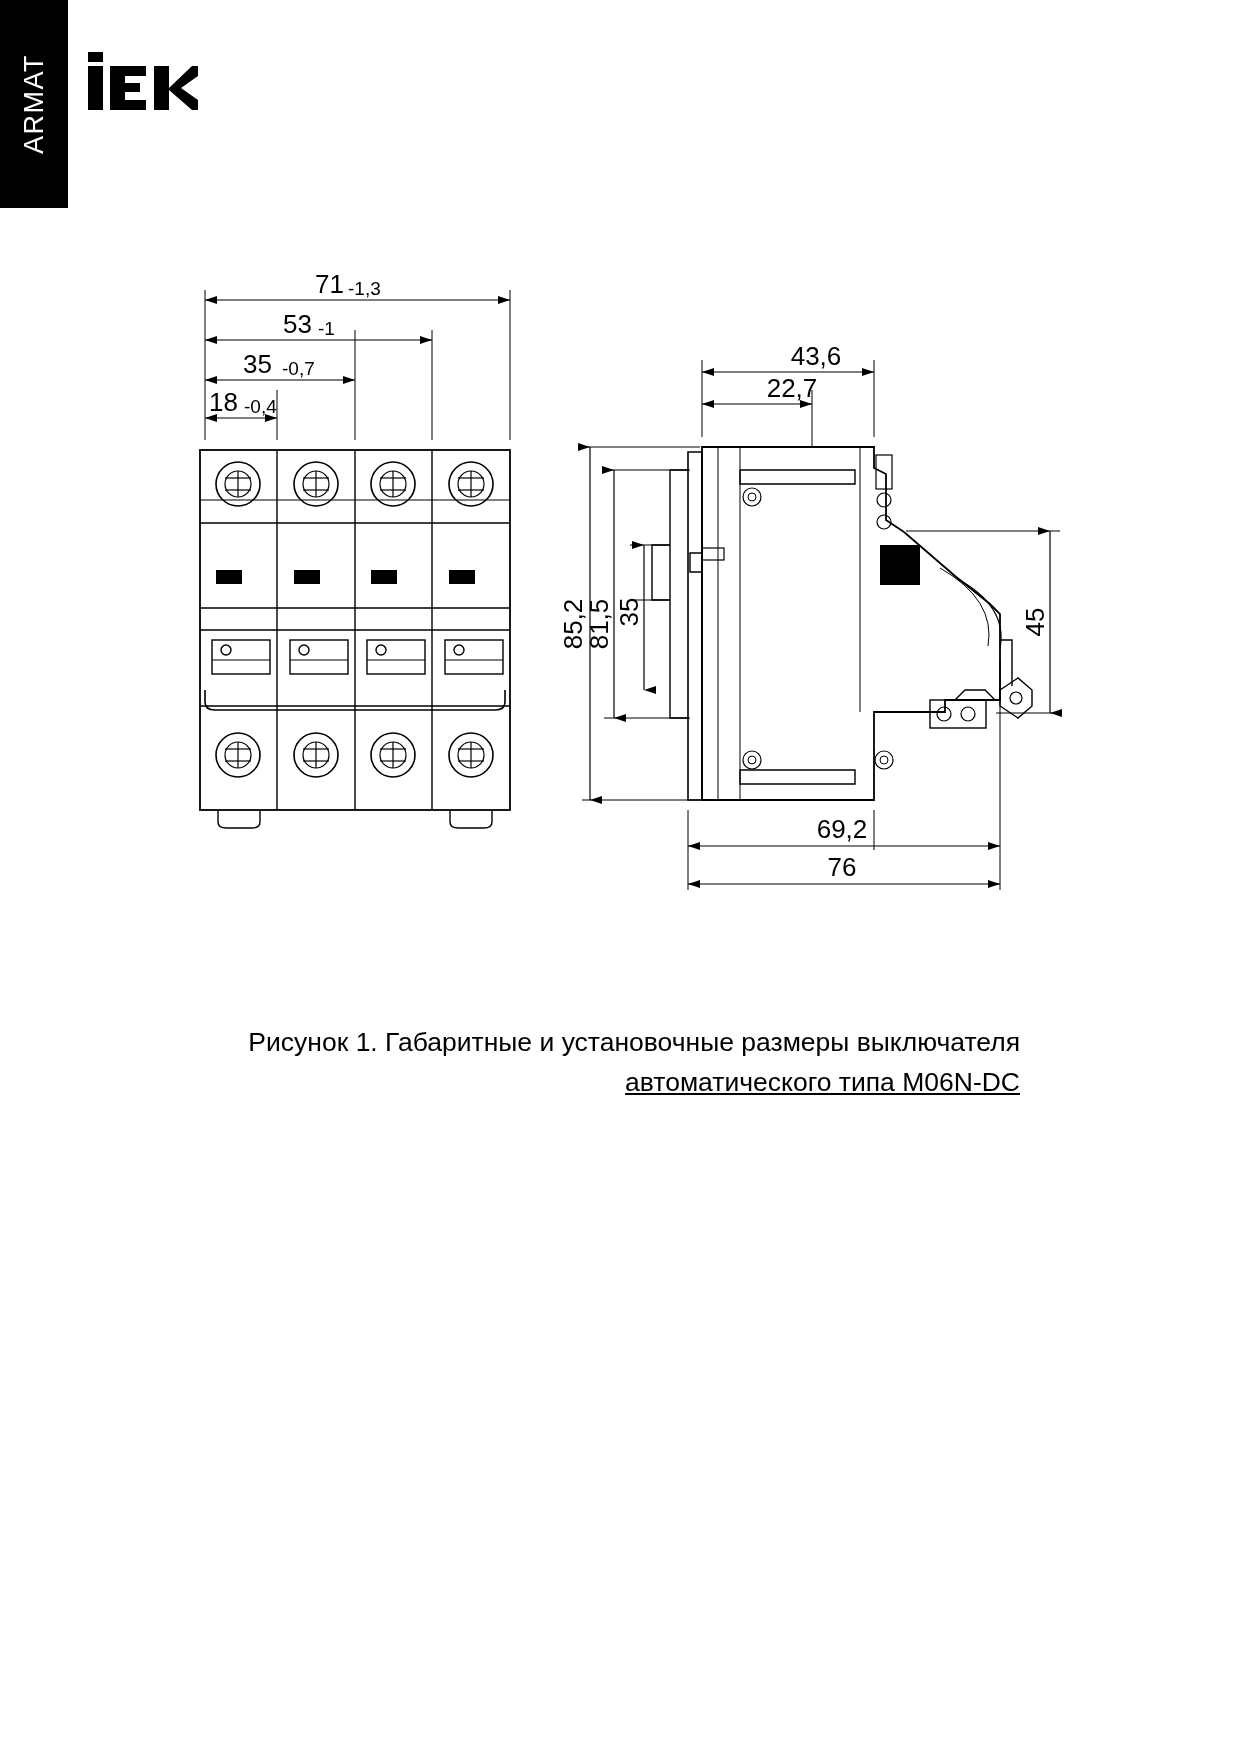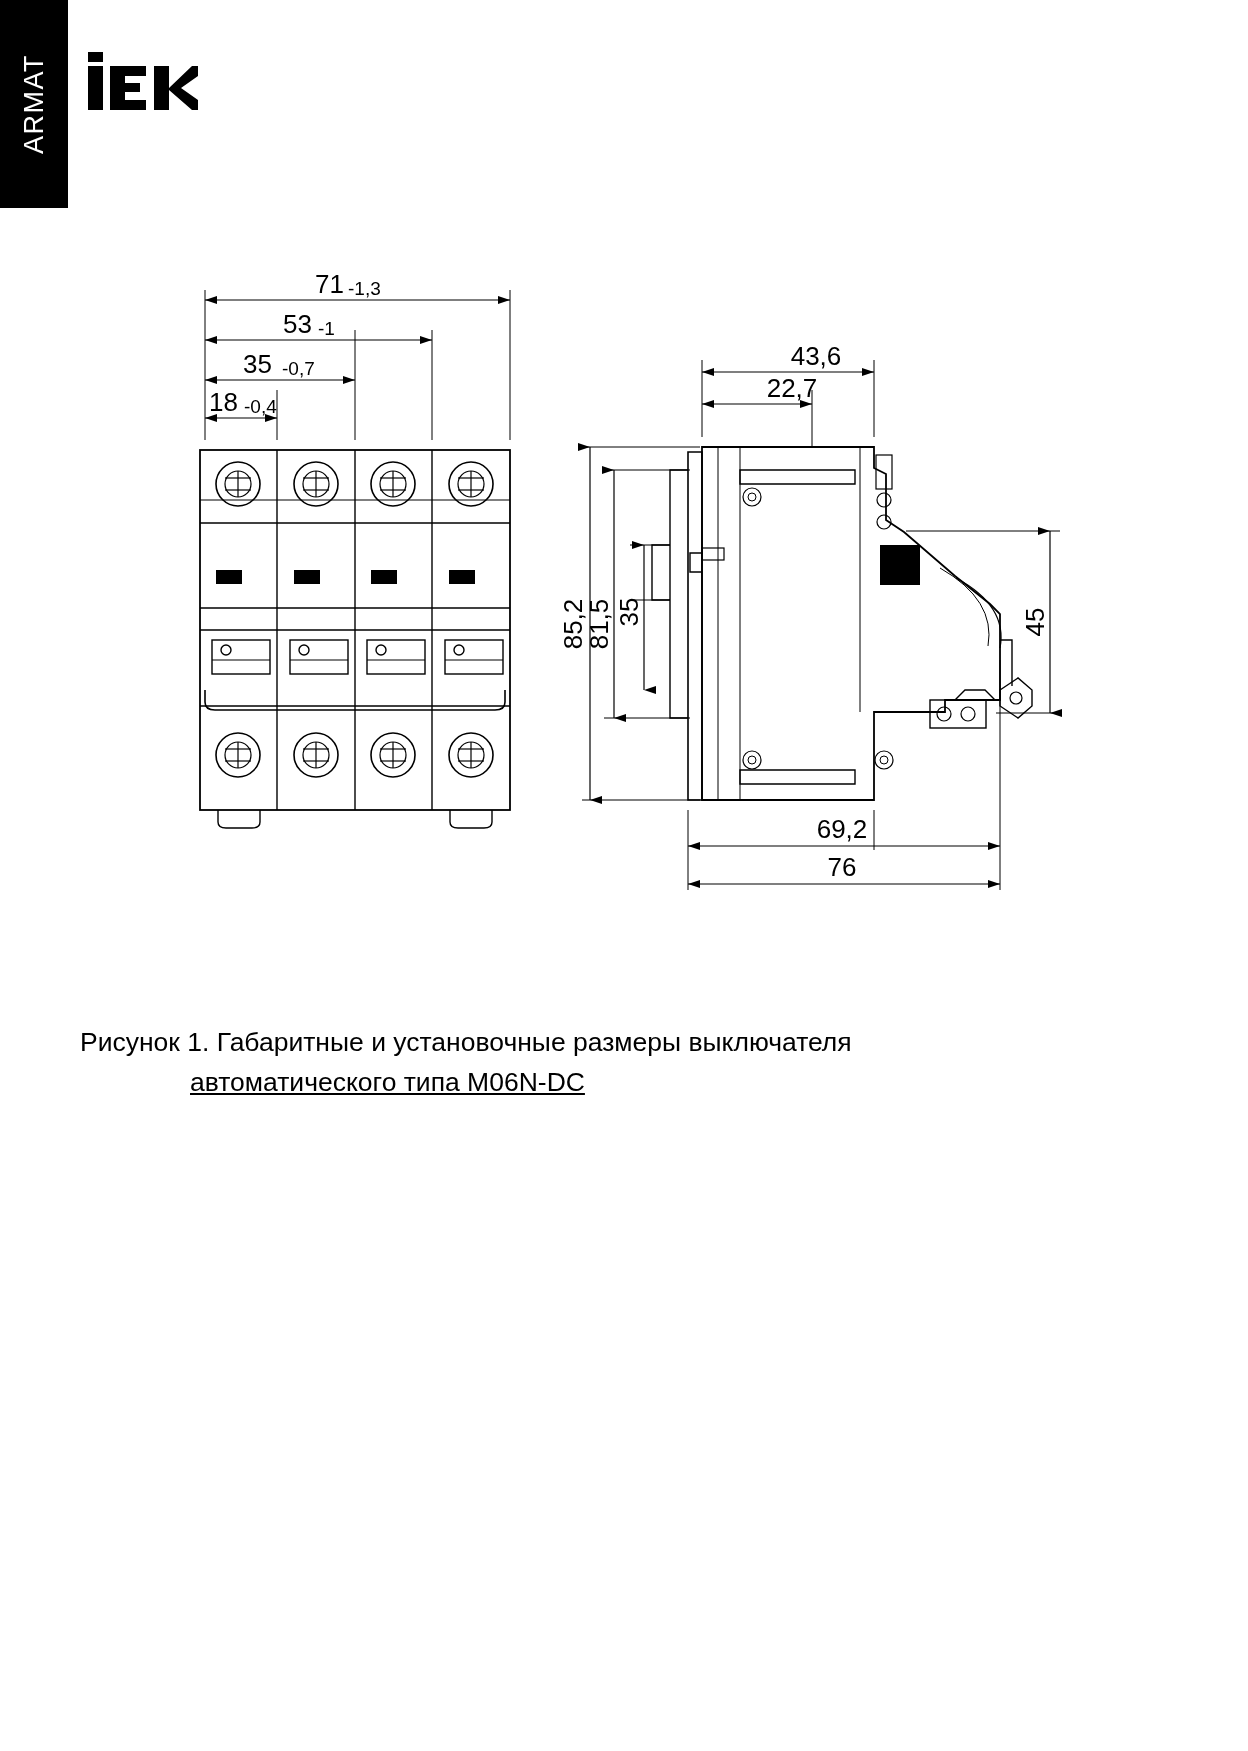--- a/index.html
+++ b/index.html
@@ -64,20 +64,21 @@
 
   
   .caption {
     position: absolute;
     left: 80px;
     top: 1022px;
     width: 940px;
     font-size: 26.5px;
     line-height: 40px;
     color: #000000;
+    text-align: right;
   }
   .caption .line2 {
     display: block;
     padding-left: 110px;
     text-decoration: underline;
   }
 </style>
 </head>
 <body>
 

